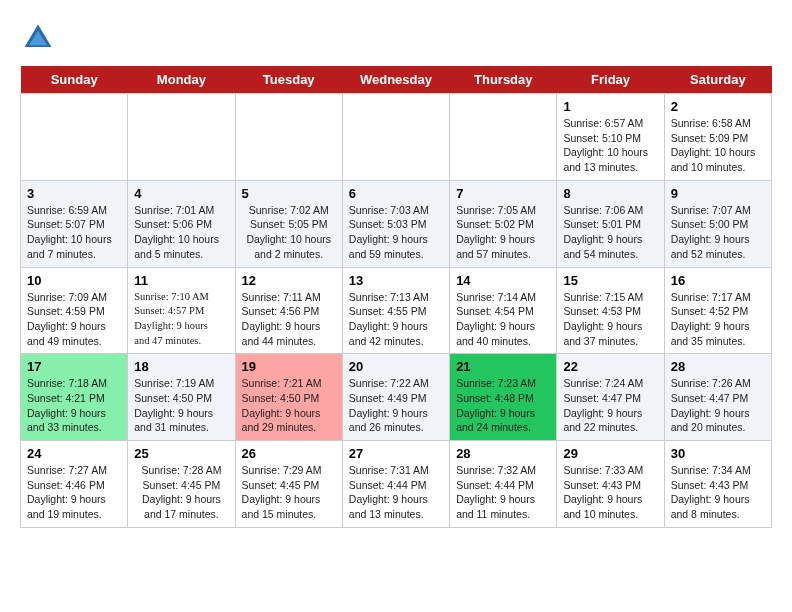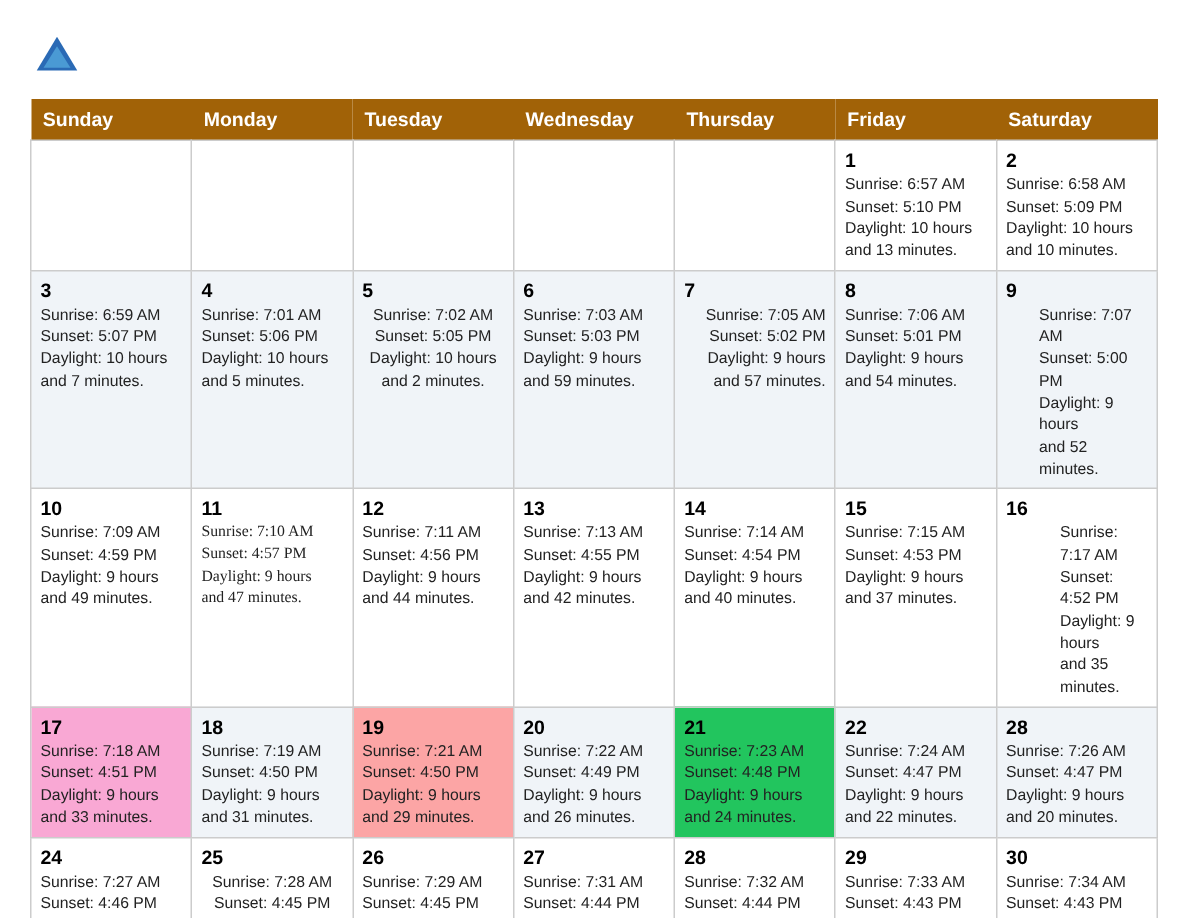--- a/index.html
+++ b/index.html
@@ -44,23 +44,23 @@
     .location {
       font-size: 16px;
       color: #444;
     }
     .calendar {
       width: 100%;
       border-collapse: collapse;
       font-size: 11px;
     }
     .calendar th {
-      background-color: #a16207;
+      background-color: #b91c1c;
       color: #fff;
-      text-align: left;
+      text-align: center;
       padding: 6px 8px;
       font-size: 13px;
       font-weight: bold;
     }
     .calendar td {
       border: 1px solid #ccc;
       vertical-align: top;
       padding: 5px 6px;
       width: 14.28%;
       height: 80px;
@@ -162,35 +162,35 @@
         </td>
         <td style="background-color: rgb(240, 244, 248);">
           <span class="day-num">6</span>
           <div class="day-info" style="white-space: pre-line;">Sunrise: 7:03 AM
 Sunset: 5:03 PM
 Daylight: 9 hours
 and 59 minutes.</div>
         </td>
         <td style="background-color: rgb(240, 244, 248);">
           <span class="day-num">7</span>
-          <div class="day-info" style="white-space: pre-line; text-align: right;">Sunrise: 7:05 AM
+          <div class="day-info" style="white-space: pre-line;">Sunrise: 7:05 AM
 Sunset: 5:02 PM
 Daylight: 9 hours
 and 57 minutes.</div>
         </td>
         <td style="background-color: rgb(240, 244, 248);">
           <span class="day-num">8</span>
           <div class="day-info" style="white-space: pre-line;">Sunrise: 7:06 AM
 Sunset: 5:01 PM
 Daylight: 9 hours
 and 54 minutes.</div>
         </td>
         <td style="background-color: rgb(240, 244, 248);">
           <span class="day-num">9</span>
-          <div class="day-info" style="white-space: pre-line; margin-left: 22px;">Sunrise: 7:07 AM
+          <div class="day-info" style="white-space: pre-line;">Sunrise: 7:07 AM
 Sunset: 5:00 PM
 Daylight: 9 hours
 and 52 minutes.</div>
         </td>
       </tr>
       <tr>
         <td>
           <span class="day-num">10</span>
           <div class="day-info" style="white-space: pre-line;">Sunrise: 7:09 AM
 Sunset: 4:59 PM
@@ -227,31 +227,31 @@
         </td>
         <td>
           <span class="day-num">15</span>
           <div class="day-info" style="white-space: pre-line;">Sunrise: 7:15 AM
 Sunset: 4:53 PM
 Daylight: 9 hours
 and 37 minutes.</div>
         </td>
         <td>
           <span class="day-num">16</span>
-          <div class="day-info" style="white-space: pre-line; margin-left: 36px;">Sunrise: 7:17 AM
+          <div class="day-info" style="white-space: pre-line;">Sunrise: 7:17 AM
 Sunset: 4:52 PM
 Daylight: 9 hours
 and 35 minutes.</div>
         </td>
       </tr>
       <tr>
-        <td style="background-color: #f9a8d4; margin-left: 36px;">
+        <td style="background-color: #86efac; margin-left: 36px;">
           <span class="day-num">17</span>
           <div class="day-info" style="white-space: pre-line;">Sunrise: 7:18 AM
-Sunset: 4:51 PM
+Sunset: 4:21 PM
 Daylight: 9 hours
 and 33 minutes.</div>
         </td>
         <td style="background-color: rgb(240, 244, 248);">
           <span class="day-num">18</span>
           <div class="day-info" style="white-space: pre-line;">Sunrise: 7:19 AM
 Sunset: 4:50 PM
 Daylight: 9 hours
 and 31 minutes.</div>
         </td>

